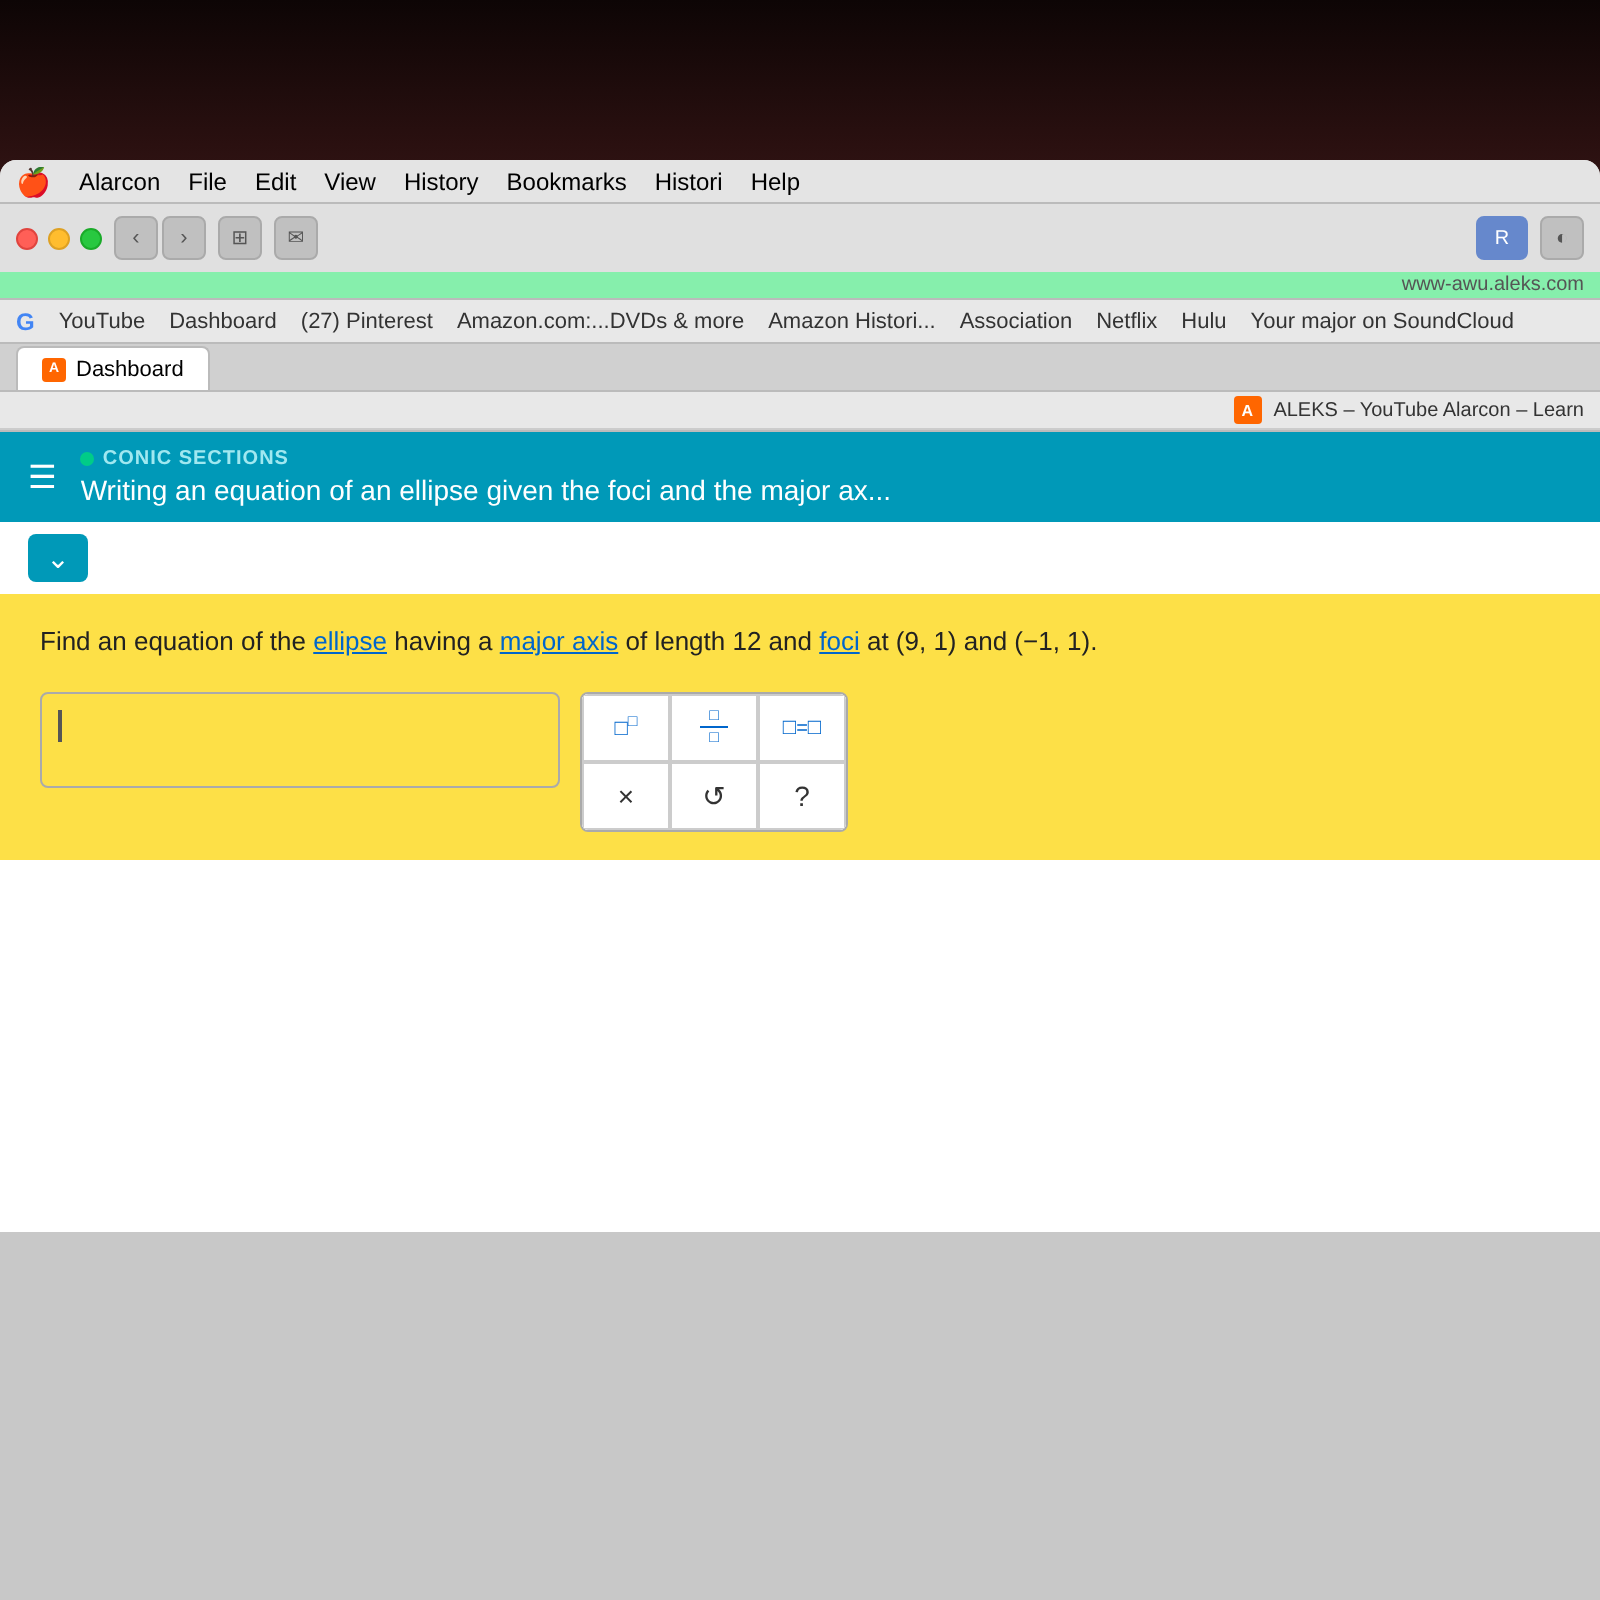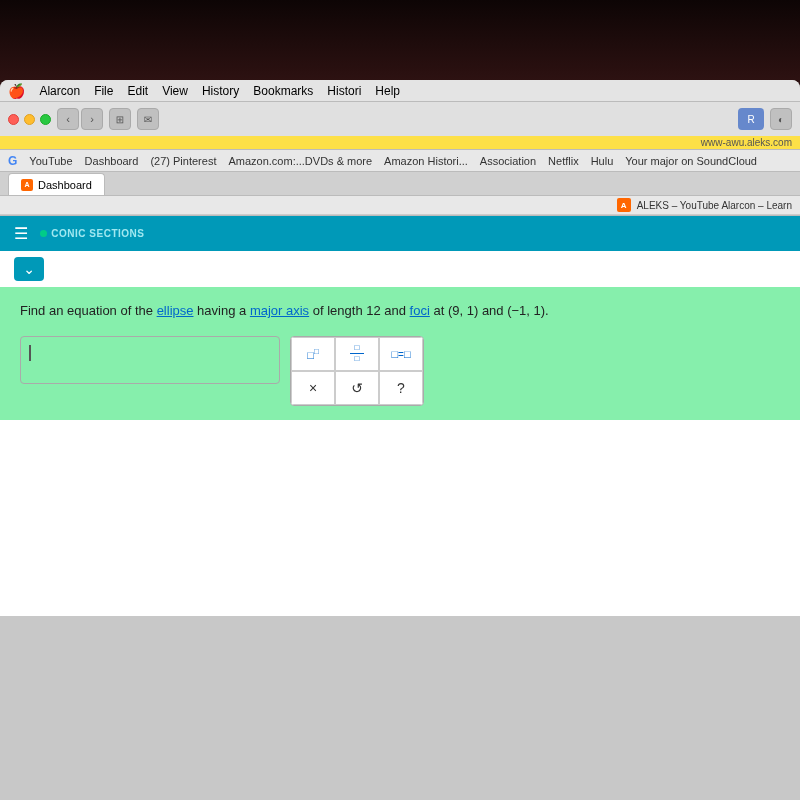--- a/index.html
+++ b/index.html
@@ -213,21 +213,21 @@
       cursor: pointer;
     }
     .chevron-down {
       color: white;
       font-size: 14px;
     }
 
     
     .problem-area {
       padding: 14px 20px;
-      background: #86efac;
+      background: #fde047;
     }
 
     .problem-text {
       font-size: 13px;
       color: #222;
       line-height: 1.6;
       margin-bottom: 14px;
     }
 
     .math-link {
@@ -289,21 +289,21 @@
     .key-btn.blue-text {
       color: #0066cc;
     }
 
     
     .browser-info-bar {
       display: flex;
       justify-content: flex-end;
       align-items: center;
       padding: 1px 8px;
-      background: #fde047;
+      background: #86efac;
       font-size: 10px;
       color: #555;
       border-bottom: 1px solid #bbb;
     }
 
     .aleks-bar {
       display: flex;
       align-items: center;
       gap: 6px;
       font-size: 10px;
@@ -398,20 +398,21 @@
 
   <div class="browser-content">
 
     <div class="aleks-header">
       <span class="hamburger-icon">☰</span>
       <div class="header-text-area">
         <div class="conic-label">
           <div class="dot-indicator"></div>
           <span>CONIC SECTIONS</span>
         </div>
+        <div class="topic-title">Writing an equation of an ellipse given the foci and the major ax...</div>
       </div>
     </div>
 
     <div class="dropdown-toggle">
       <span class="chevron-down">⌄</span>
     </div>
 
     <div class="problem-area">
       <div class="problem-text">
         <span>Find an equation of the</span>

